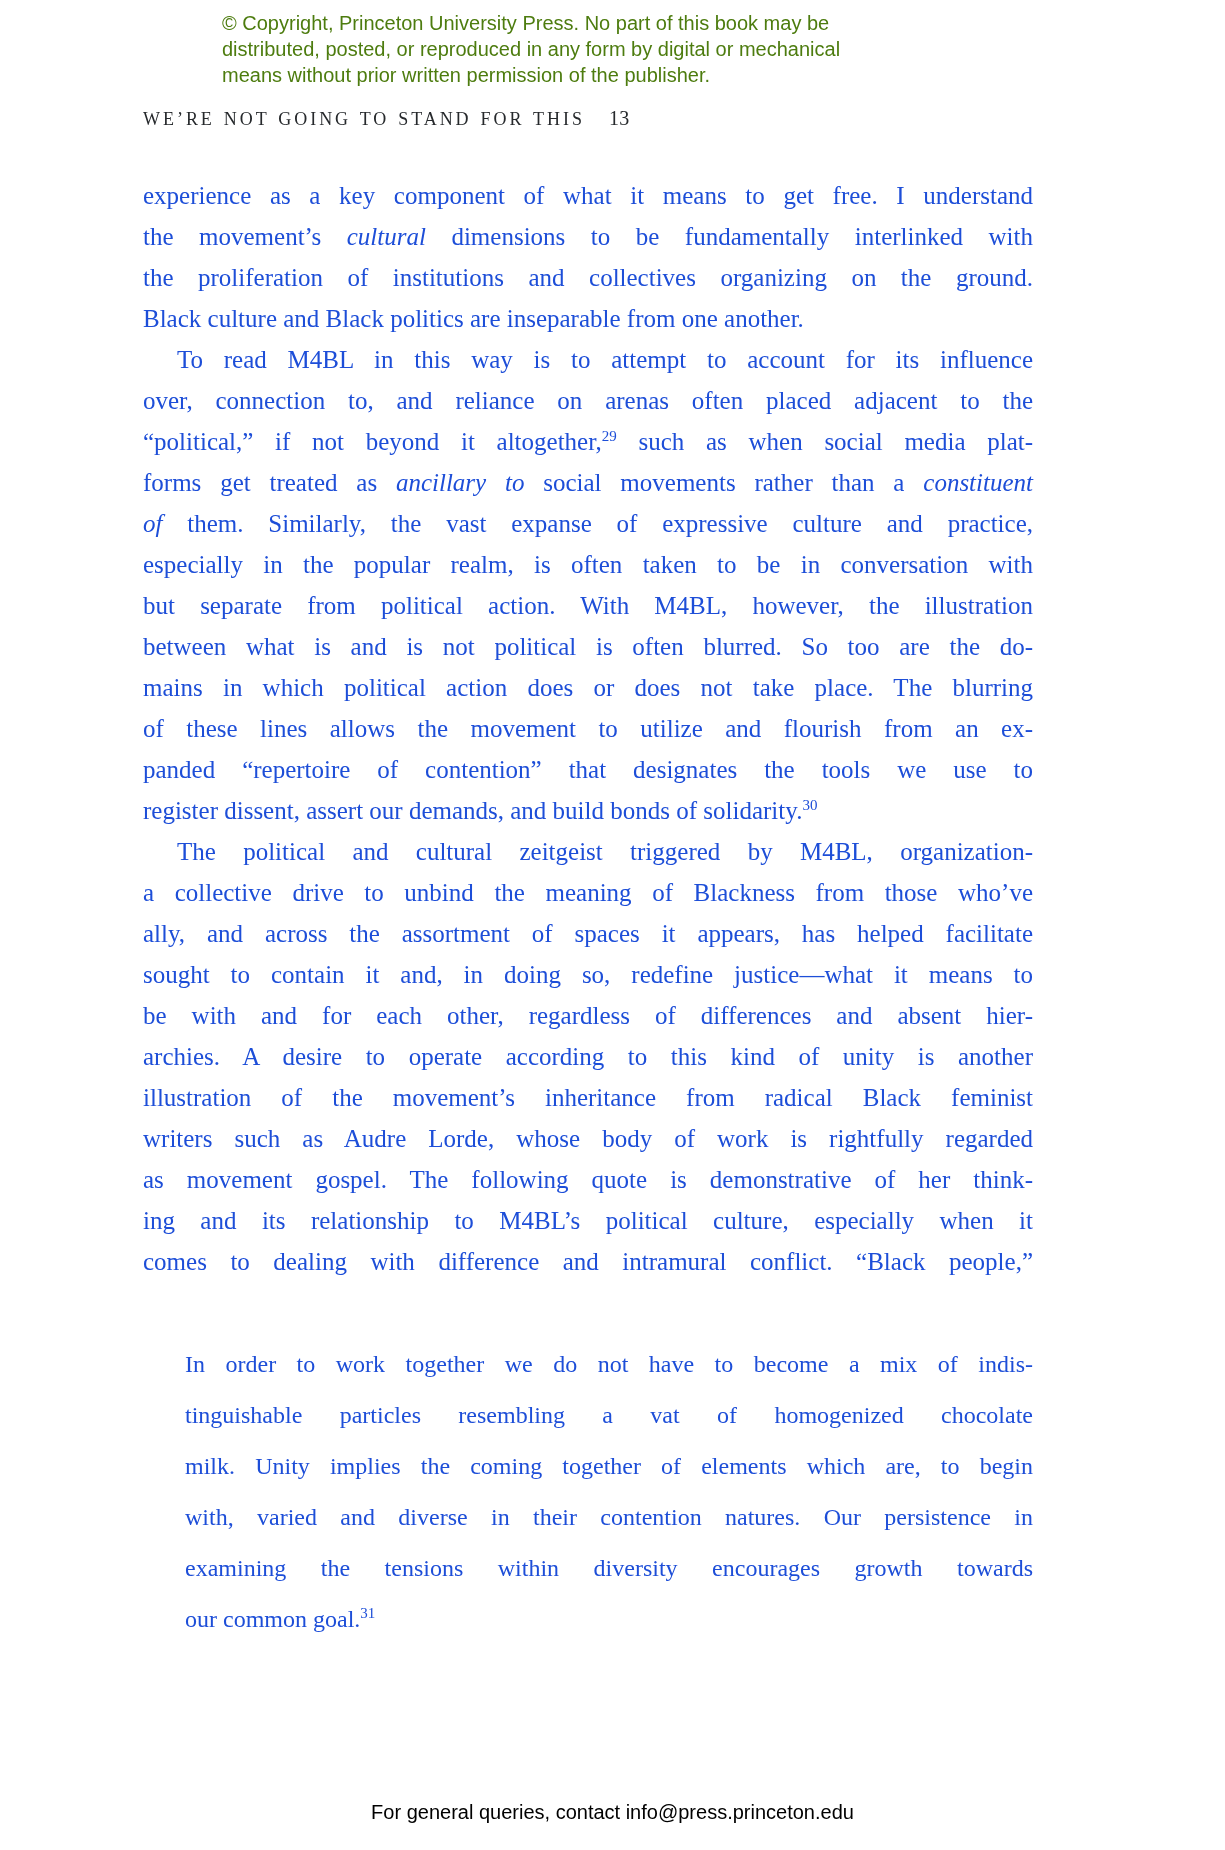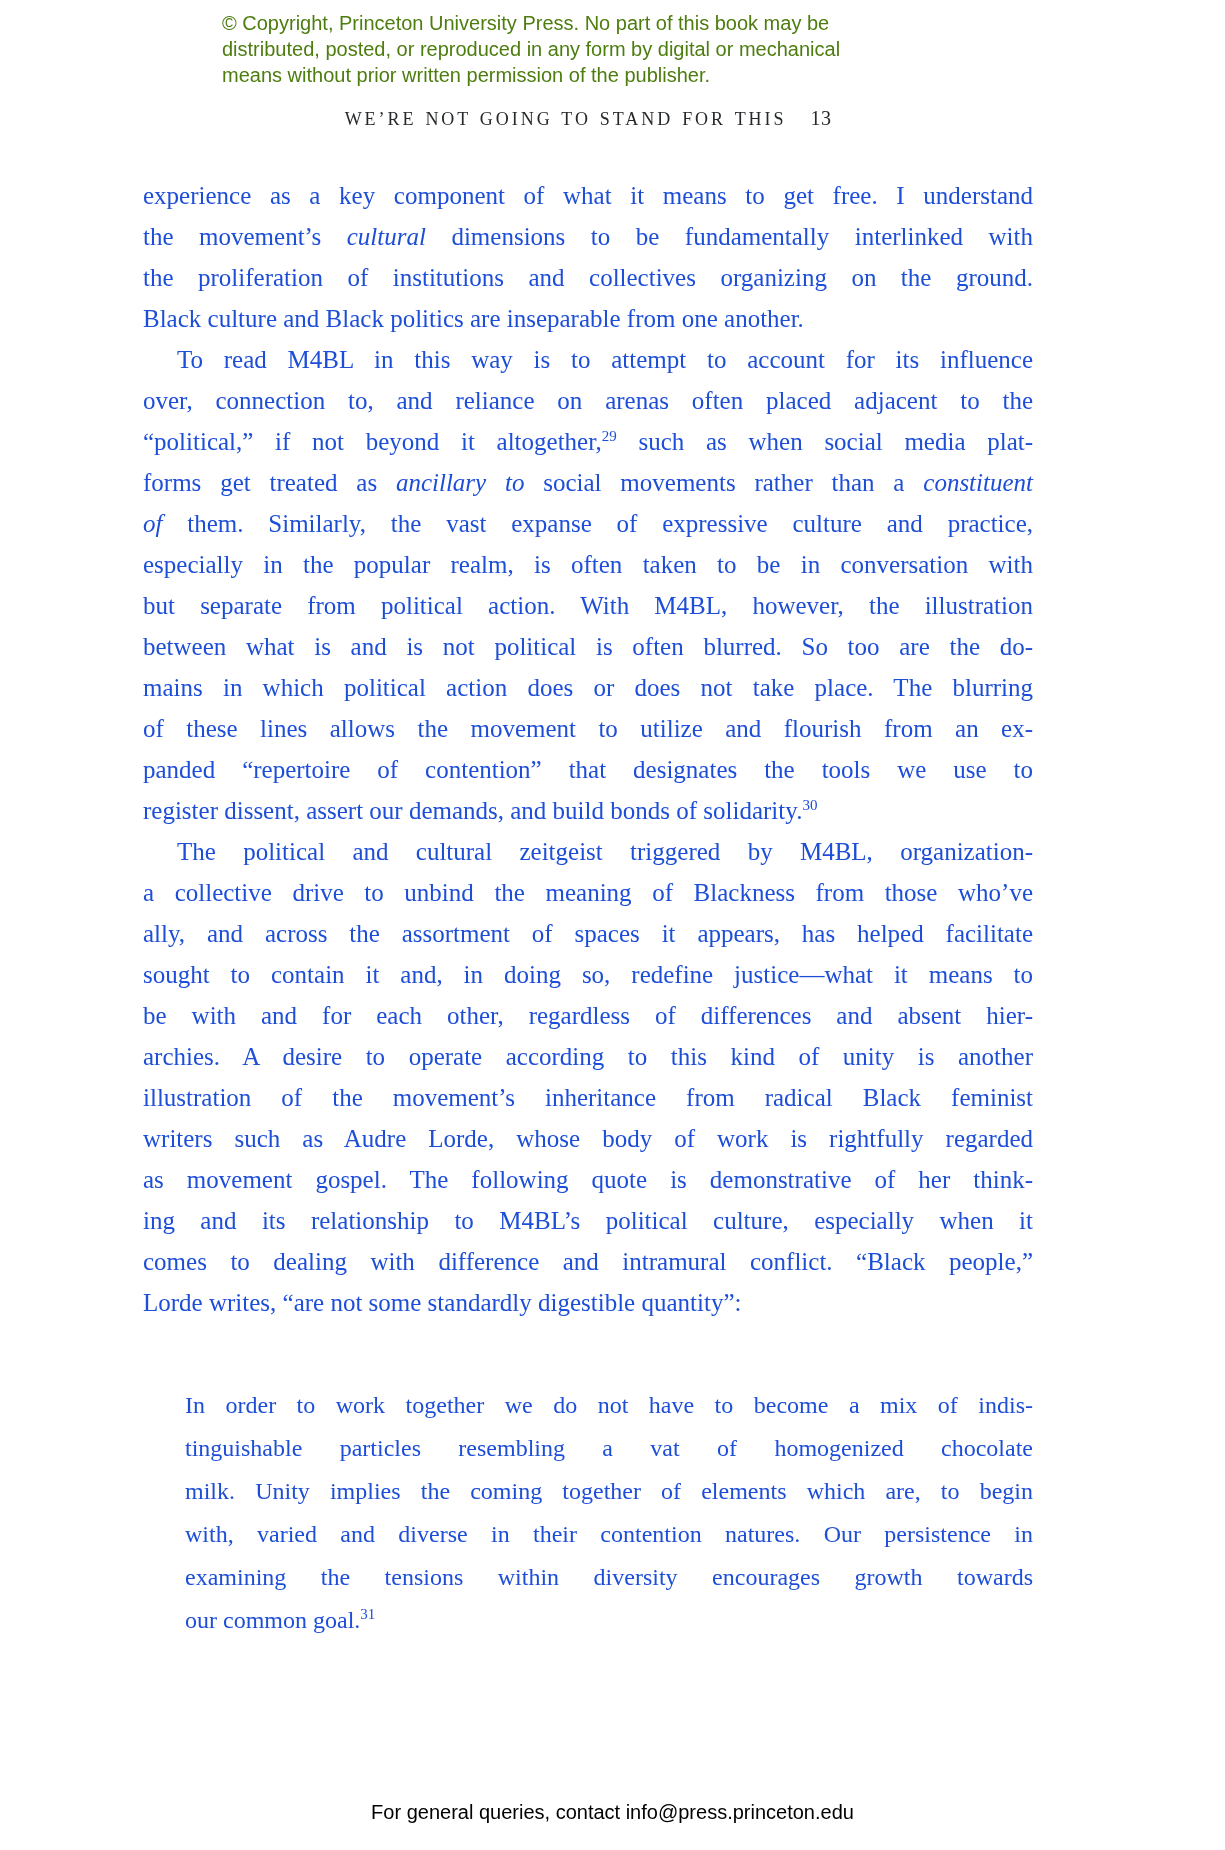--- a/index.html
+++ b/index.html
@@ -20,21 +20,20 @@
     font-size: 20px;
     line-height: 26px;
     color: #4d7c0f;
   }
 
   
   .running-header {
     position: absolute;
     left: 143px; top: 107px;
     width: 890px;
-    text-align: center;
     font-size: 18px;
     letter-spacing: 0.165em;
     word-spacing: 0.08em;
     color: #26292c;
     white-space: nowrap;
   }
   .running-header .pagenum {
     margin-left: 24px;
     font-size: 20px;
     letter-spacing: 0.02em;
@@ -68,21 +67,21 @@
     text-align: center;
   }
 
   
   .quote {
     margin-top: 61px;
     margin-left: 42px;
     width: 848px;
     font-size: 24px;
   }
-  .quote .line { line-height: 43px; }
+  .quote .line { line-height: 43px; margin-top: 8px; }
 
   
   .page-footer {
     position: absolute;
     left: 0; top: 1801px;
     width: 1225px;
     text-align: center;
     font-family: "Liberation Sans", sans-serif;
     font-size: 20px;
     color: #000000;
@@ -127,21 +126,20 @@
       <div class="line"><span>a collective drive to unbind the meaning of Blackness from those who’ve</span></div>
       <div class="line"><span>ally, and across the assortment of spaces it appears, has helped facilitate</span></div>
       <div class="line"><span>sought to contain it and, in doing so, redefine justice—what it means to</span></div>
       <div class="line"><span>be with and for each other, regardless of differences and absent hier-</span></div>
       <div class="line"><span>archies. A desire to operate according to this kind of unity is another</span></div>
       <div class="line"><span>illustration of the movement’s inheritance from radical Black feminist</span></div>
       <div class="line"><span>writers such as Audre Lorde, whose body of work is rightfully regarded</span></div>
       <div class="line"><span>as movement gospel. The following quote is demonstrative of her think-</span></div>
       <div class="line"><span>ing and its relationship to M4BL’s political culture, especially when it</span></div>
       <div class="line"><span>comes to dealing with difference and intramural conflict. “Black people,”</span></div>
-      <div class="line last"><span>Lorde writes, “are not some standardly digestible quantity”:</span></div>
     </div>
     <div class="quote">
       <div class="line"><span>In order to work together we do not have to become a mix of indis-</span></div>
       <div class="line"><span>tinguishable particles resembling a vat of homogenized chocolate</span></div>
       <div class="line"><span>milk. Unity implies the coming together of elements which are, to begin</span></div>
       <div class="line"><span>with, varied and diverse in their contention natures. Our persistence in</span></div>
       <div class="line"><span>examining the tensions within diversity encourages growth towards</span></div>
       <div class="line last"><span>our common goal.</span><span class="sup">31</span></div>
     </div>
   </div>

